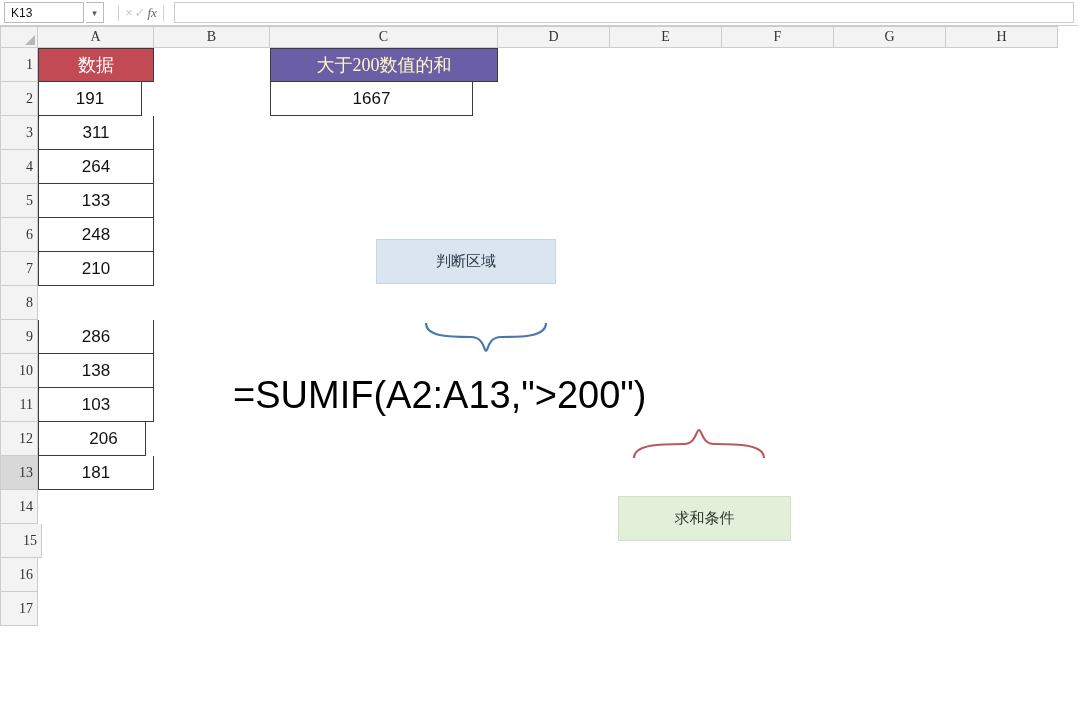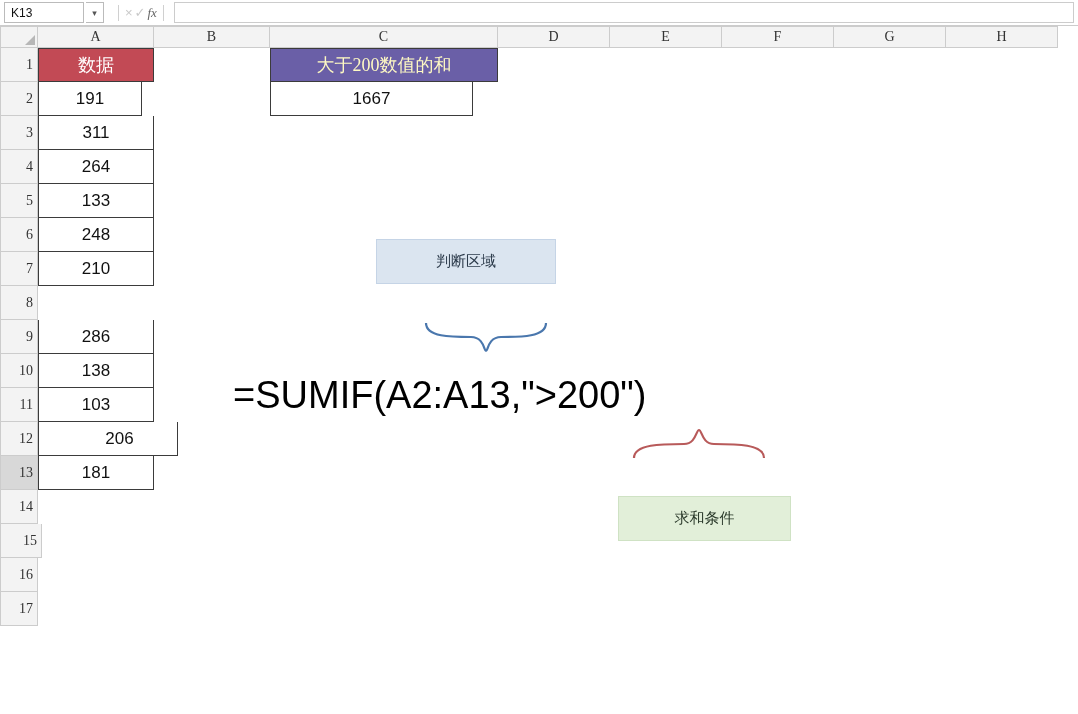--- a/index.html
+++ b/index.html
@@ -102,21 +102,21 @@
         <div class="cell data-head" style="left: 0px; top: 0px; width: 116px; height: 34px;">数据</div>
         <div class="cell data-cell" style="left: 0px; top: 34px; width: 104px; height: 34px; text-align: center;">191</div>
         <div class="cell data-cell" style="left: 0px; top: 68px; width: 116px; height: 34px;">311</div>
         <div class="cell data-cell" style="left: 0px; top: 102px; width: 116px; height: 34px;">264</div>
         <div class="cell data-cell" style="left: 0px; top: 136px; width: 116px; height: 34px;">133</div>
         <div class="cell data-cell" style="left: 0px; top: 170px; width: 116px; height: 34px;">248</div>
         <div class="cell data-cell" style="left: 0px; top: 204px; width: 116px; height: 34px;">210</div>
         <div class="cell data-cell" style="left: 0px; top: 272px; width: 116px; height: 34px;">286</div>
         <div class="cell data-cell" style="left: 0px; top: 306px; width: 116px; height: 34px;">138</div>
         <div class="cell data-cell" style="left: 0px; top: 340px; width: 116px; height: 34px;">103</div>
-        <div class="cell data-cell" style="left: 0px; top: 374px; width: 140px; height: 34px; padding-left: 23px;">206</div>
+        <div class="cell data-cell" style="left: 0px; top: 374px; width: 108px; height: 34px; padding-left: 23px;">206</div>
         <div class="cell data-cell" style="left: 0px; top: 408px; width: 116px; height: 34px;">181</div>
         <div class="cell res-head" style="left: 232px; top: 0px; width: 228px; height: 34px;">大于200数值的和</div>
         <div class="cell res-cell" style="left: 232px; top: 34px; width: 203px; height: 34px;">1667</div>
       </div>
   </div>
 
   <div class="overlay">
     <div class="callout blue" style="left:376px; top:213px; width:180px;">判断区域</div>
 
     <svg class="brace" style="left:426px; top:297px;" width="120" height="44">

